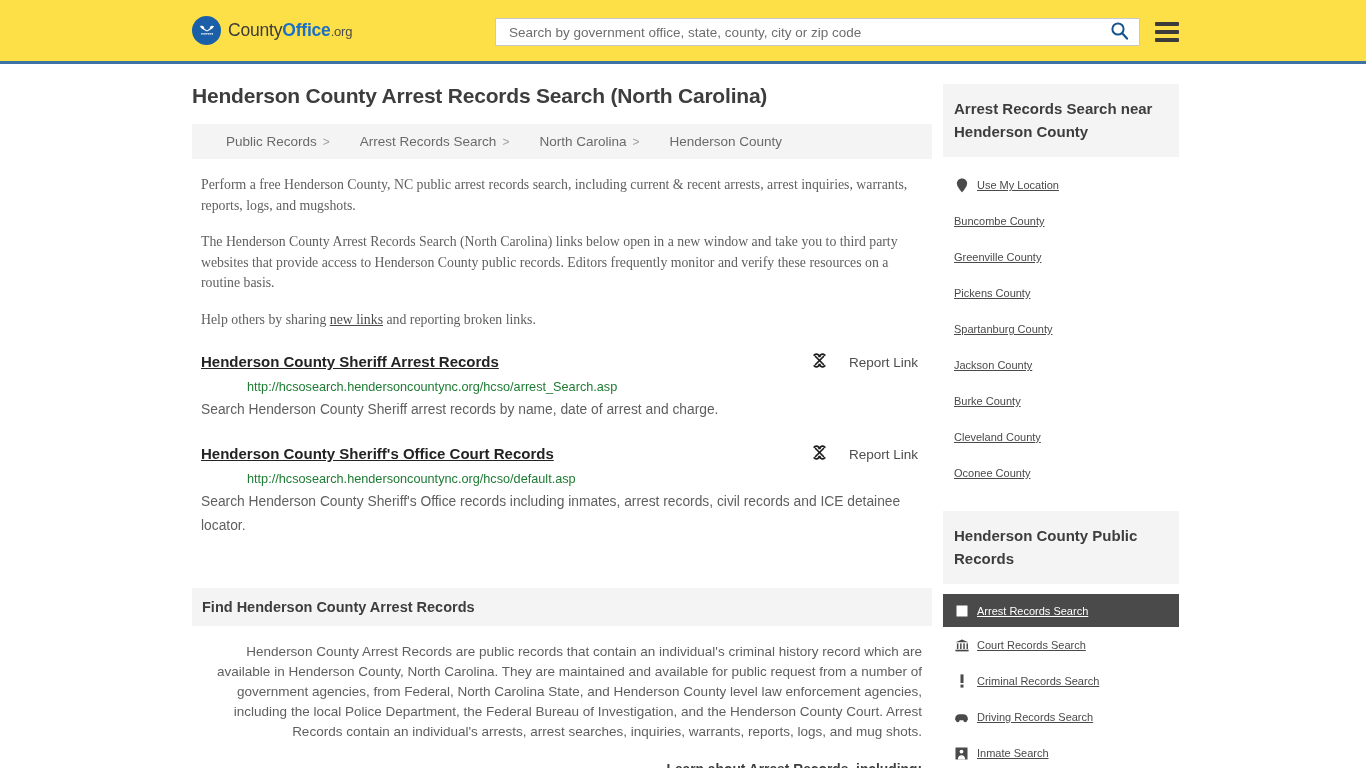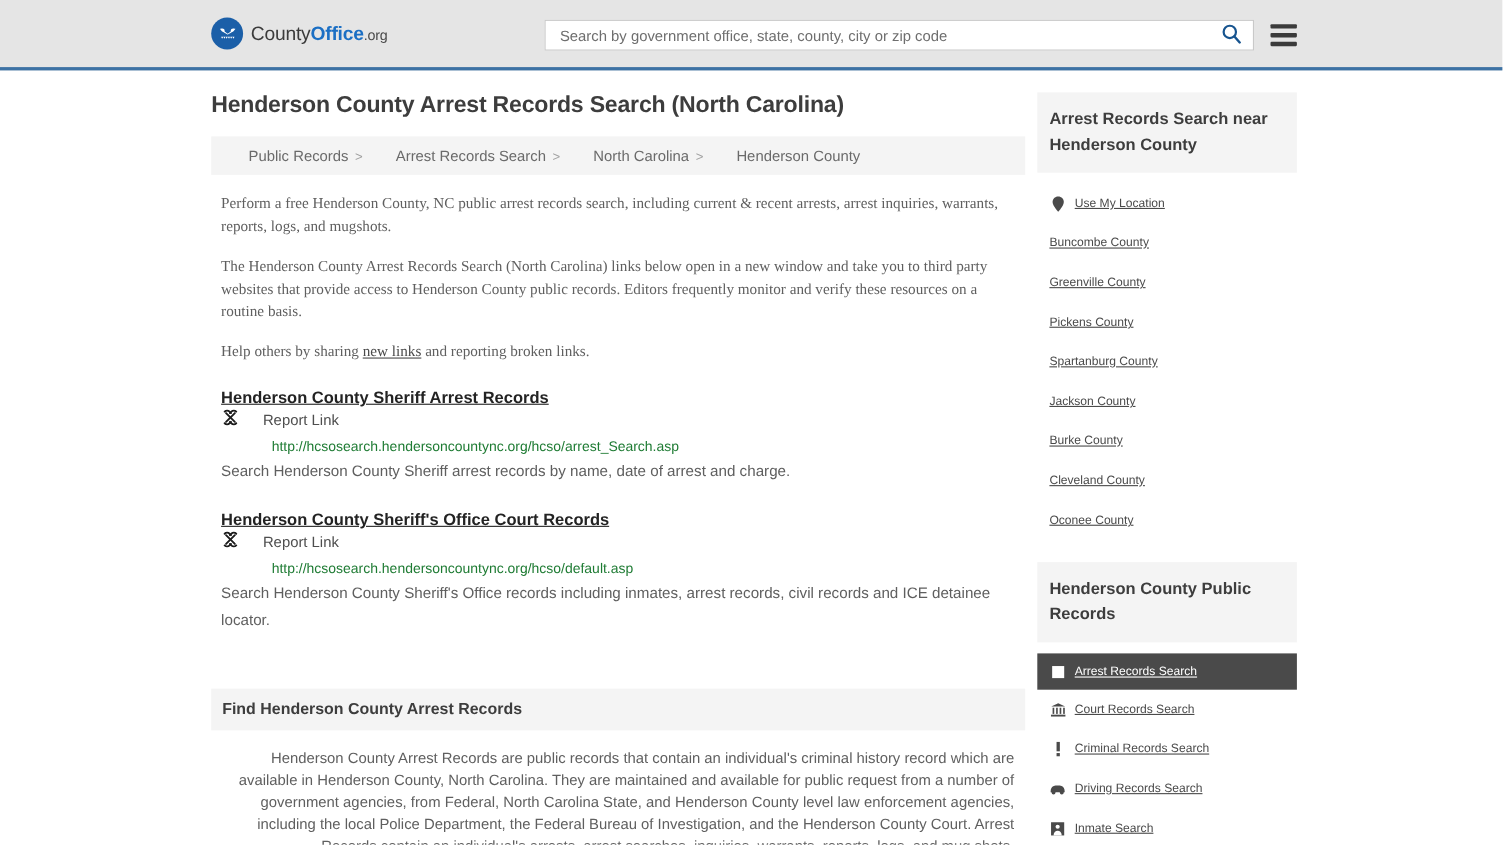--- a/index.html
+++ b/index.html
@@ -9,21 +9,21 @@
     overflow: hidden;
     background: #ffffff;
     font-family: "Liberation Sans", sans-serif;
     -webkit-font-smoothing: antialiased;
   }
 
   
   .site-header {
     width: 1366px;
     height: 64px;
-    background: #e5e5e5;
+    background: #fde047;
     border-bottom: 3px solid #3d72a4;
     display: flex;
     align-items: center;
     position: relative;
   }
   .logo-wrap {
     display: flex;
     align-items: center;
     gap: 7px;
     margin-left: 192px;
@@ -140,21 +140,20 @@
   
   .result {
     margin-top: 22px;
     padding: 0 8px 0 9px;
     position: relative;
   }
   .result-head {
     display: flex;
     align-items: flex-start;
     justify-content: space-between;
-    flex-direction: column;
   }
   .result-title {
     font-size: 15px;
     font-weight: bold;
     color: #232323;
     text-decoration: underline;
     line-height: 19px;
   }
   .report-link {
     display: flex;

